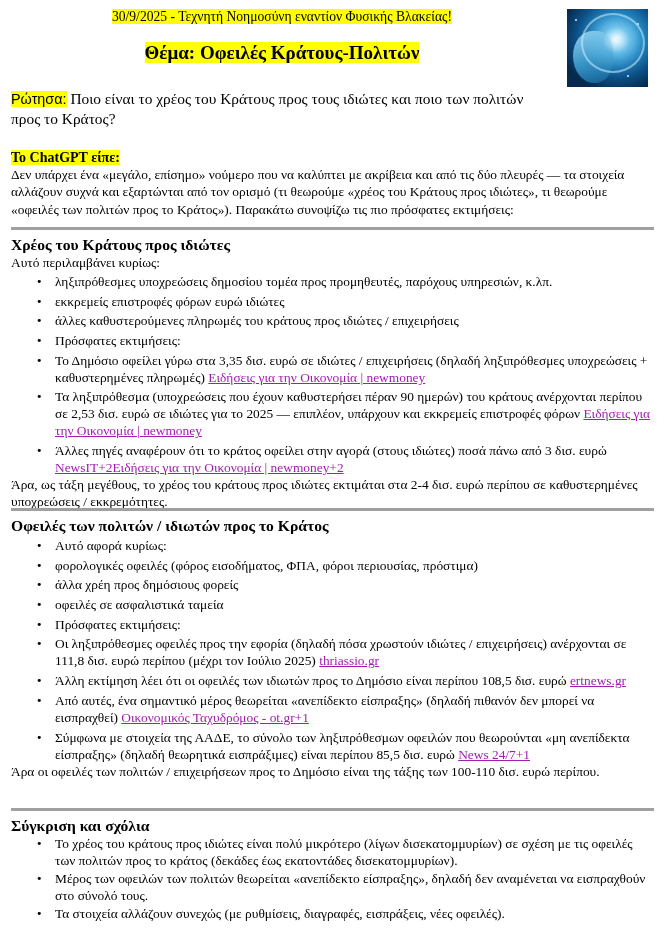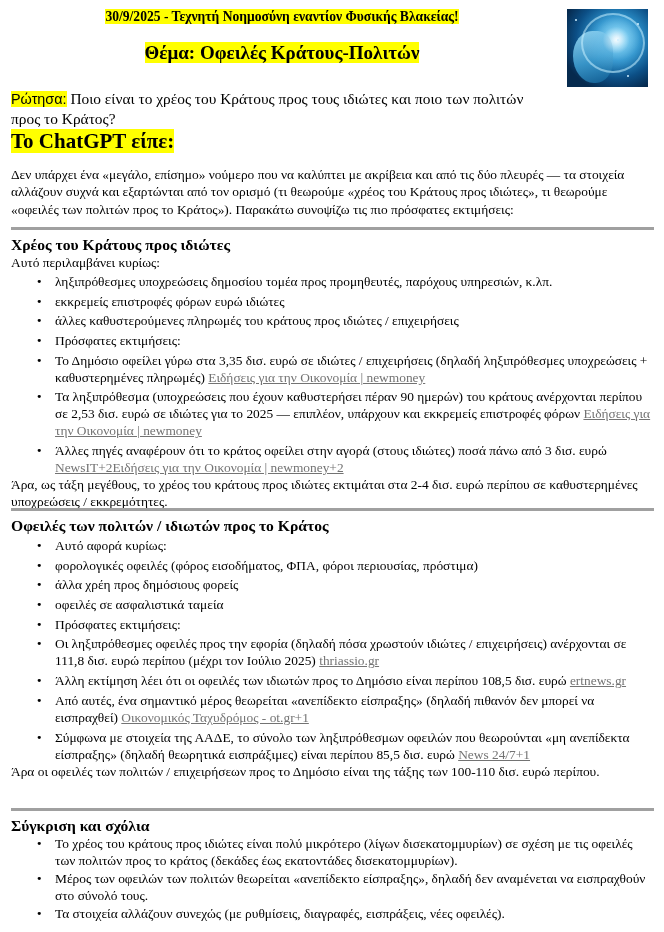--- a/index.html
+++ b/index.html
@@ -4,21 +4,21 @@
 <style>
   html, body { margin: 0; padding: 0; background: #ffffff; }
   body {
     width: 664px; height: 932px; position: relative; overflow: hidden;
     font-family: "Liberation Serif", "DejaVu Serif", serif;
     color: #000; font-size: 13.4px; line-height: 17px;
   }
   .hl { background: #ffff00; }
   .top-title {
     position: absolute; top: 8px; left: 0; width: 564px; text-align: center;
-    font-weight: bold; font-size: 13.6px; line-height: 18px;
+    font-weight: normal; font-size: 13.6px; line-height: 18px;
   }
   .subject {
     position: absolute; top: 41px; left: 0; width: 564px; text-align: center;
     font-weight: bold; font-size: 19px; line-height: 24px;
   }
   .hero {
     position: absolute; left: 567px; top: 9px; width: 81px; height: 78px;
     background:
       radial-gradient(ellipse at 62% 38%, #dff4ff 0%, #7fd0f2 12%, #2a8fc9 32%, #0c4f86 58%, #062a4e 80%),
       #08345e;
@@ -36,22 +36,22 @@
     border: 2px solid rgba(200,240,255,0.55);
     background: radial-gradient(circle at 55% 45%, rgba(255,255,255,0.75) 0%, rgba(120,200,240,0.35) 30%, rgba(10,70,120,0) 70%);
   }
   .hero .dot { position: absolute; width: 2px; height: 2px; background: #cfefff; border-radius: 50%; }
   .question {
     position: absolute; top: 89px; left: 11px; width: 540px;
     font-weight: normal; font-size: 15.4px; line-height: 20px;
   }
   .question .lead { font-family: "Liberation Sans", "DejaVu Sans", sans-serif; font-size: 14.4px; }
   .gpt-label {
-    position: absolute; top: 132px; left: 11px;
-    font-weight: bold; font-size: 21px; line-height: 19px; font-family: Liberation Serif, serif;
+    position: absolute; top: 148px; left: 11px;
+    font-weight: bold; font-size: 14px; line-height: 19px; font-family: Liberation Serif, serif;
   }
   .intro {
     position: absolute; top: 166px; left: 11px; width: 645px;
     font-size: 13.4px; line-height: 17.3px;
   }
   .sep {
     position: absolute; left: 11px; width: 643px; height: 3px; background: #a0a0a0;
   }
   .section { position: absolute; left: 11px; width: 645px; }
   .section h2 {
@@ -60,21 +60,21 @@
   .section p { margin: 0; }
   .section ul { margin: 0; padding: 0; list-style: none; }
   .section li {
     position: relative; padding-left: 44px; margin-bottom: 2.7px;
   }
   .section li::before {
     content: "\2022"; position: absolute; left: 25px; top: 0;
     font-family: "DejaVu Sans", sans-serif; font-size: 11px;
   }
   .section.compact li { margin-bottom: 1px; }
-  a { color: #737373; text-decoration: underline; }
+  a { color: #a21caf; text-decoration: underline; }
   b { font-weight: normal; }
 </style>
 </head>
 <body>
 
 <div class="top-title">
   <span class="hl">30/9/2025 - Τεχνητή Νοημοσύνη εναντίον Φυσικής Βλακείας!</span>
 </div>
 
 <div class="subject">

